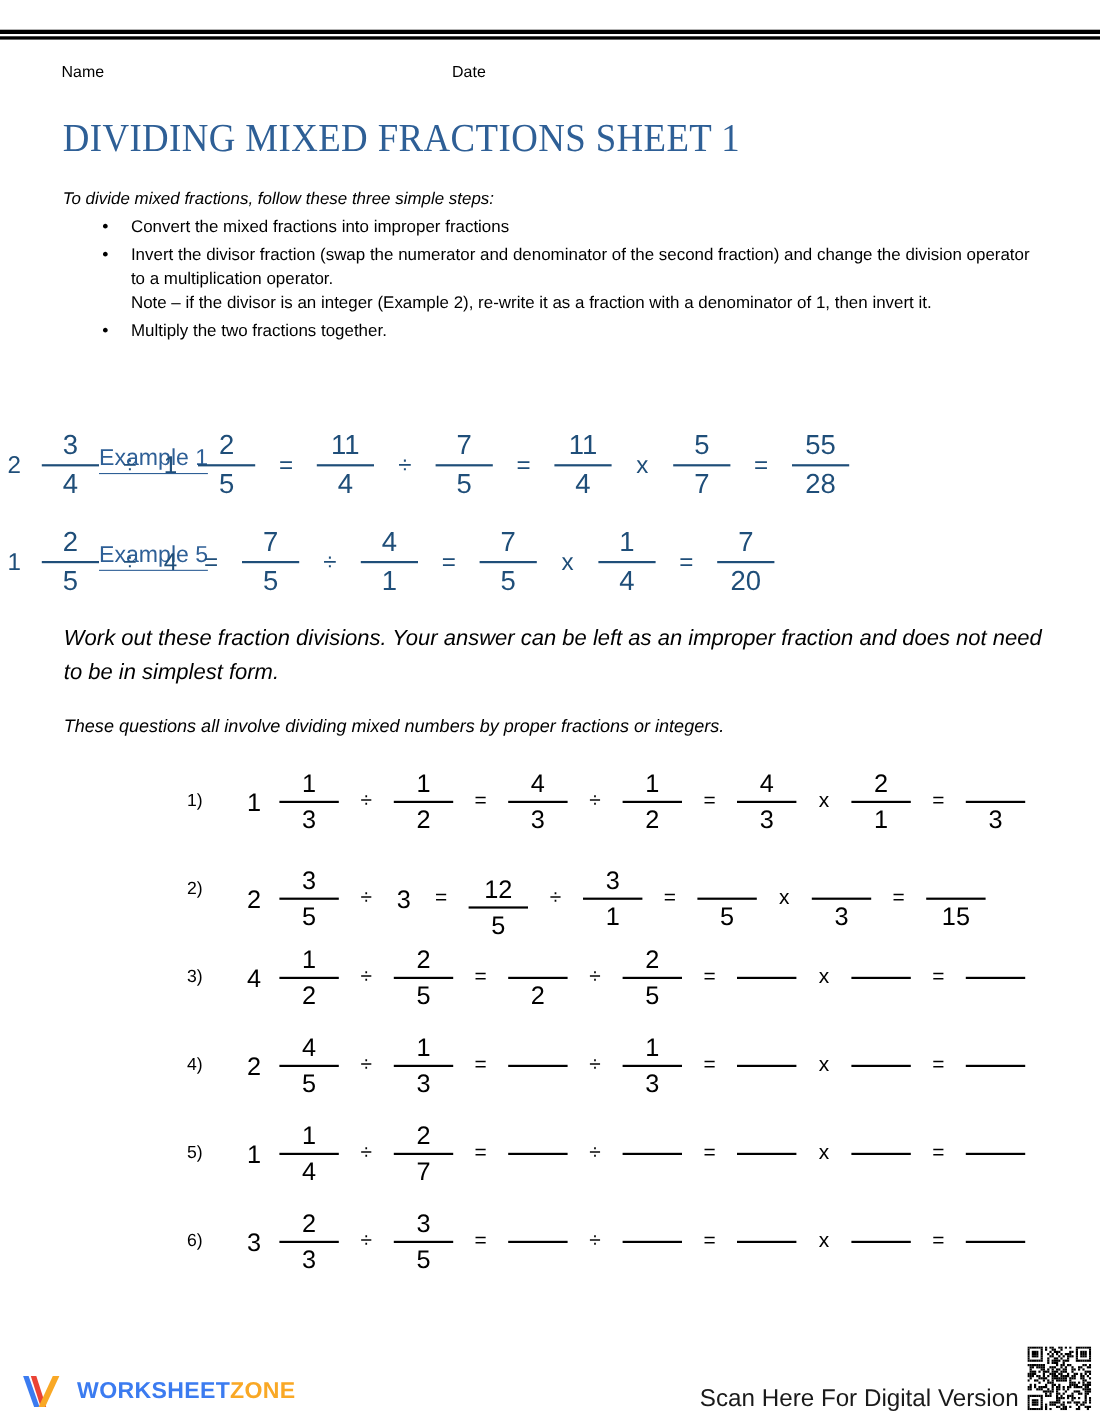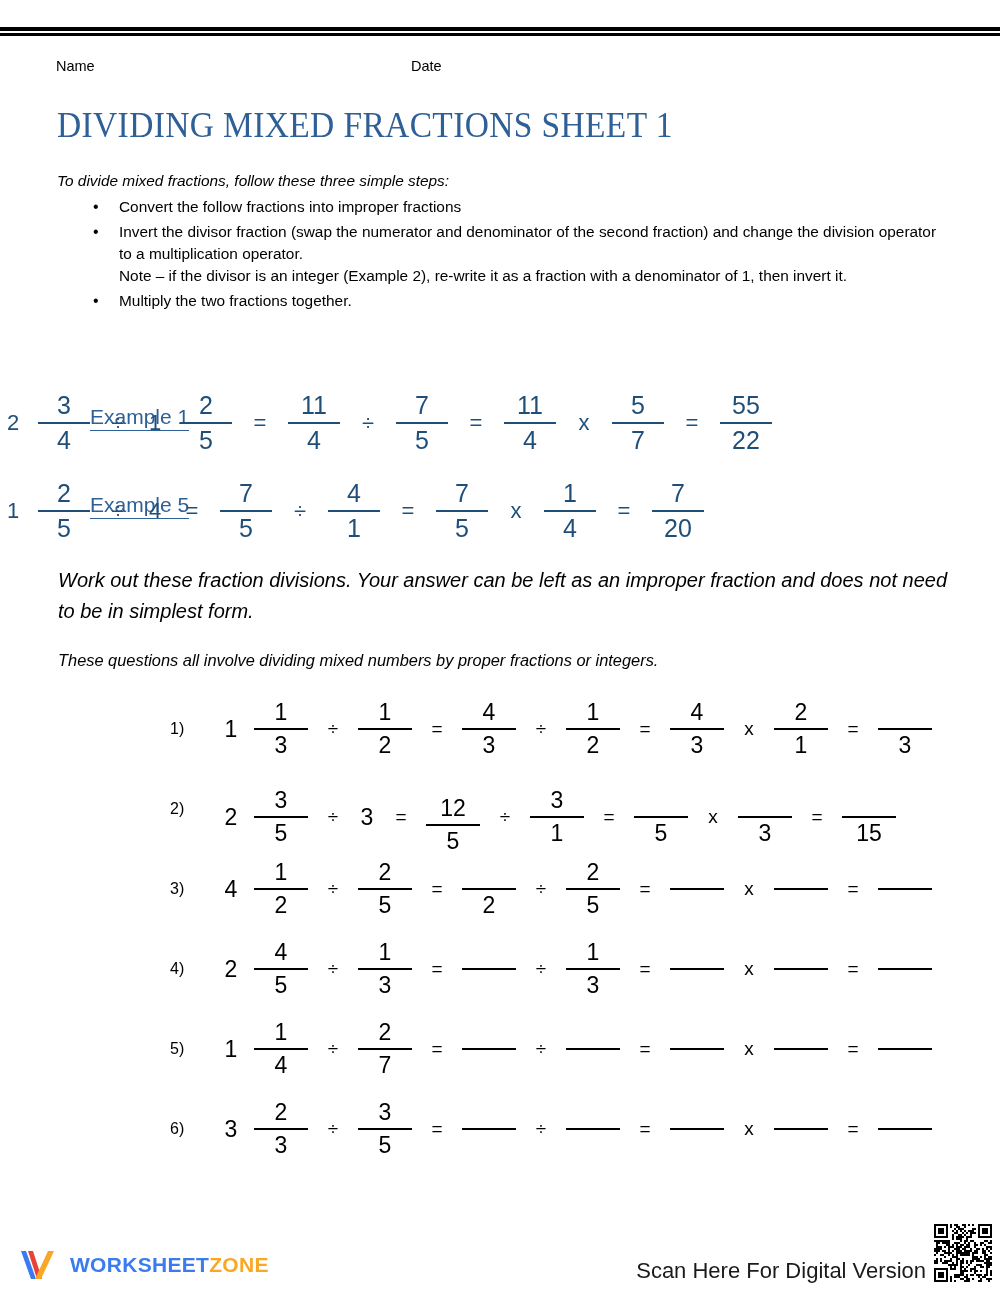--- a/index.html
+++ b/index.html
@@ -139,21 +139,21 @@
   <span class="date-label">Date</span>
 </div>
 
 <div class="sheet-title">DIVIDING MIXED FRACTIONS SHEET 1</div>
 
 <div class="intro">
   <p class="intro-lead">To divide mixed fractions, follow these three simple steps:</p>
   <ul class="bullets">
     <li>
       <span class="bullet-dot">•</span>
-      <span>Convert the follow fractions into improper fractions</span>
+      <span>Convert the mixed fractions into improper fractions</span>
     </li>
     <li>
       <span class="bullet-dot">•</span>
       <span>Invert the divisor fraction (swap the numerator and denominator of the second fraction) and change the division operator to a multiplication operator.</span>
       <span class="sub-note">Note – if the divisor is an integer (Example 2), re-write it as a fraction with a denominator of 1, then invert it.</span>
     </li>
     <li>
       <span class="bullet-dot">•</span>
       <span>Multiply the two fractions together.</span>
     </li>
@@ -211,21 +211,21 @@
             <div class="num">5</div>
             <div class="bar" style="width: 52px;"></div>
             <div class="den">7</div>
           </div>
         </div>
         <div class="tok op" style="margin-right: 8px; width: 32px;">=</div>
         <div class="tok frac-wrap" style="margin-right: 8px;">
           <div class="frac" style="width: 60px;">
             <div class="num">55</div>
             <div class="bar" style="width: 52px;"></div>
-            <div class="den">22</div>
+            <div class="den">28</div>
           </div>
         </div>
       </div>
   </div>
   <div class="example-row">
     <span class="example-label">Example 5</span>
     <div class="expr">
         <div class="tok whole" style="margin-right: 8px; width: 26px;">1</div>
         <div class="tok frac-wrap" style="margin-right: 8px;">
           <div class="frac" style="width: 60px;">

